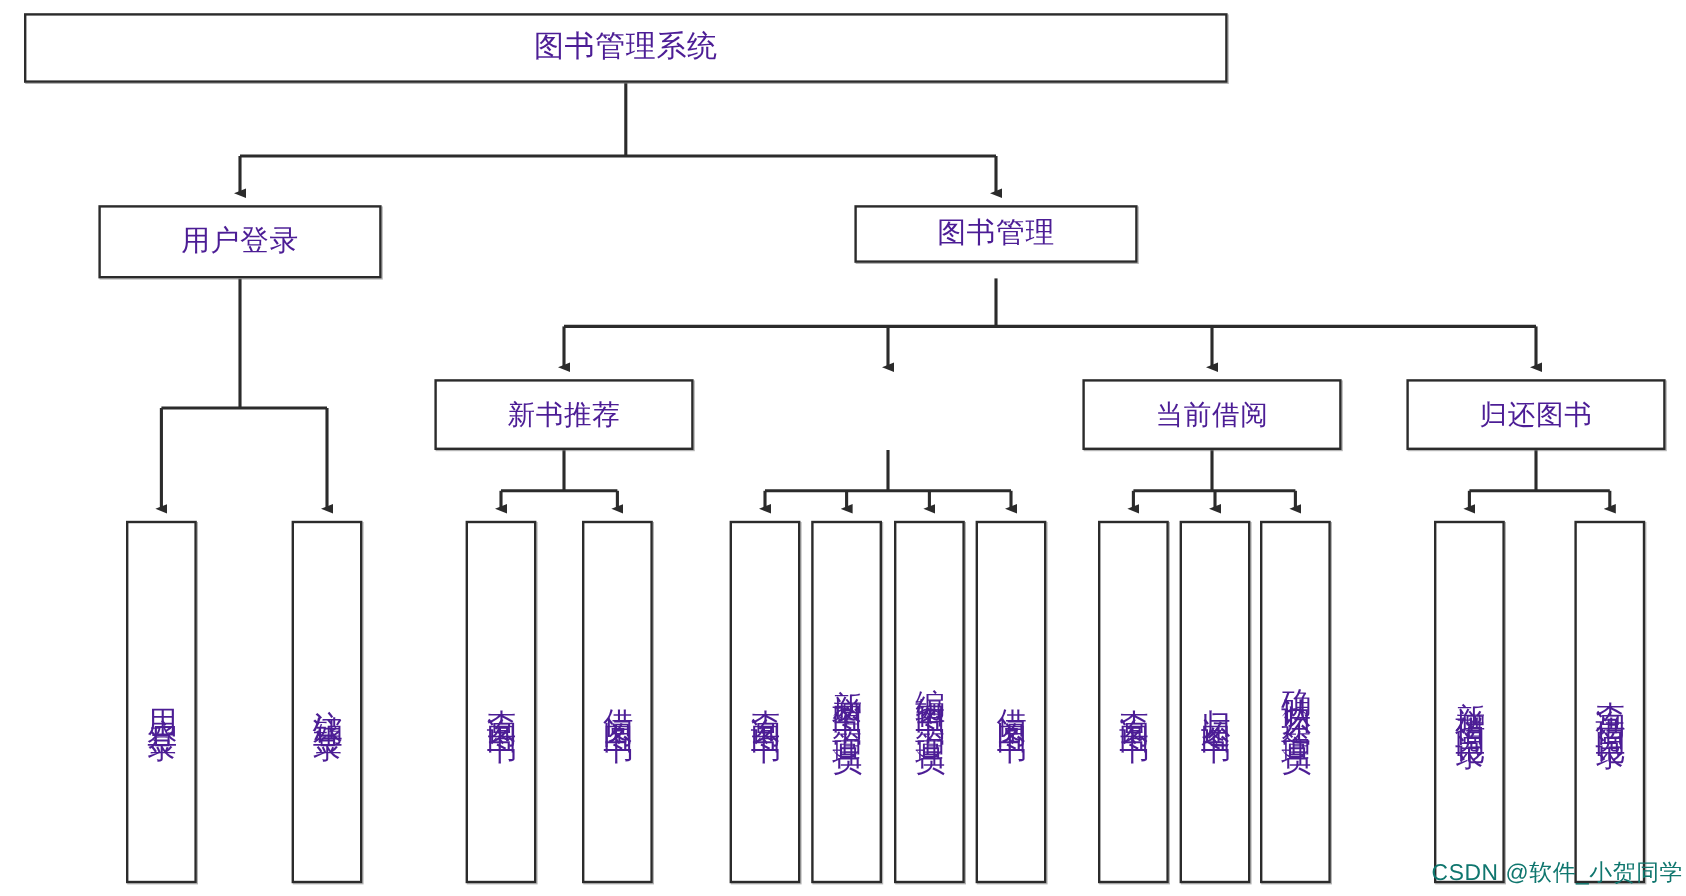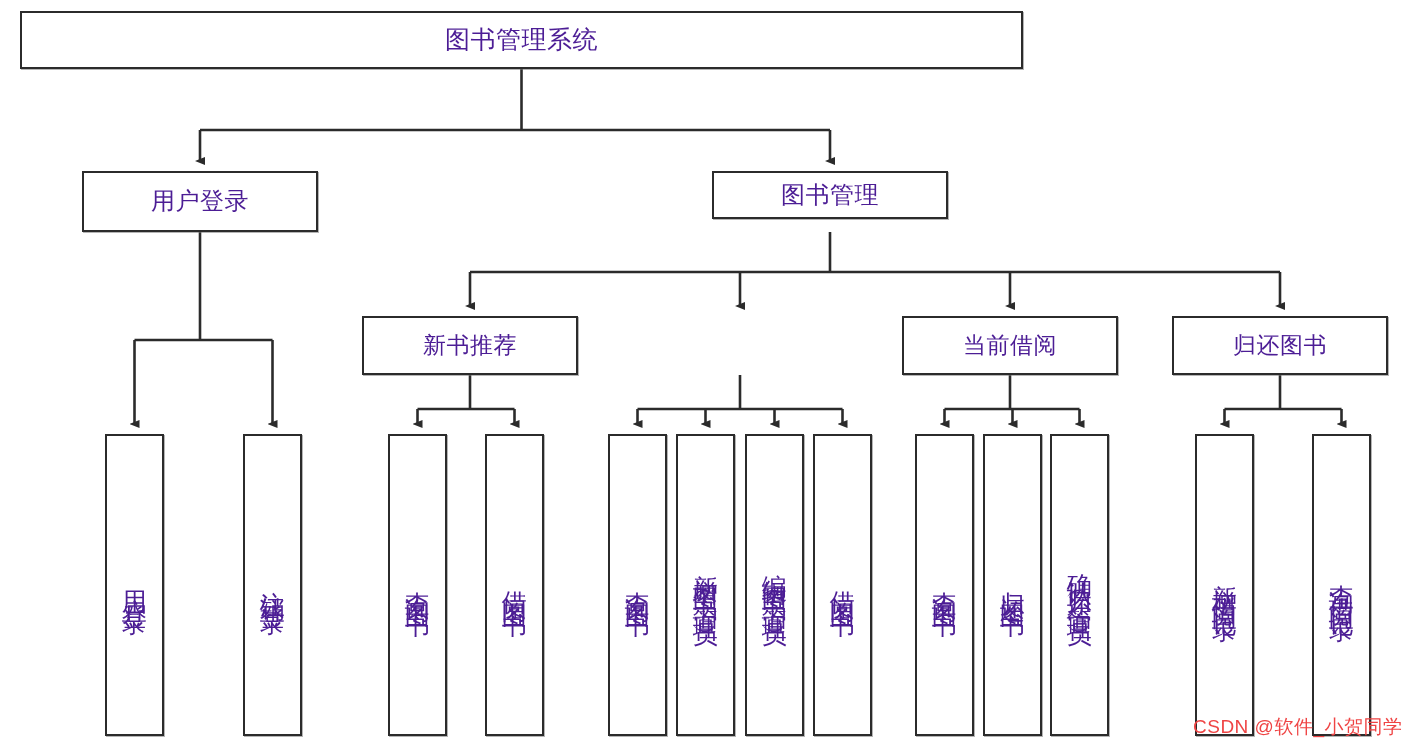--- a/index.html
+++ b/index.html
@@ -62,21 +62,21 @@
     text-orientation: upright;
     font-size: 25px;
     line-height: 1.05;
     letter-spacing: 7px;
     white-space: nowrap;
     max-height: 270px;
   }
   .watermark {
     position: absolute;
     font-size: 19px;
-    color: #ef4444;
+    color: #0f766e;
     white-space: nowrap;
     letter-spacing: 0.5px;
     user-select: none;
     text-align: center;
   }
 </style>
 </head>
 <body>
 
 <div id="canvas">

